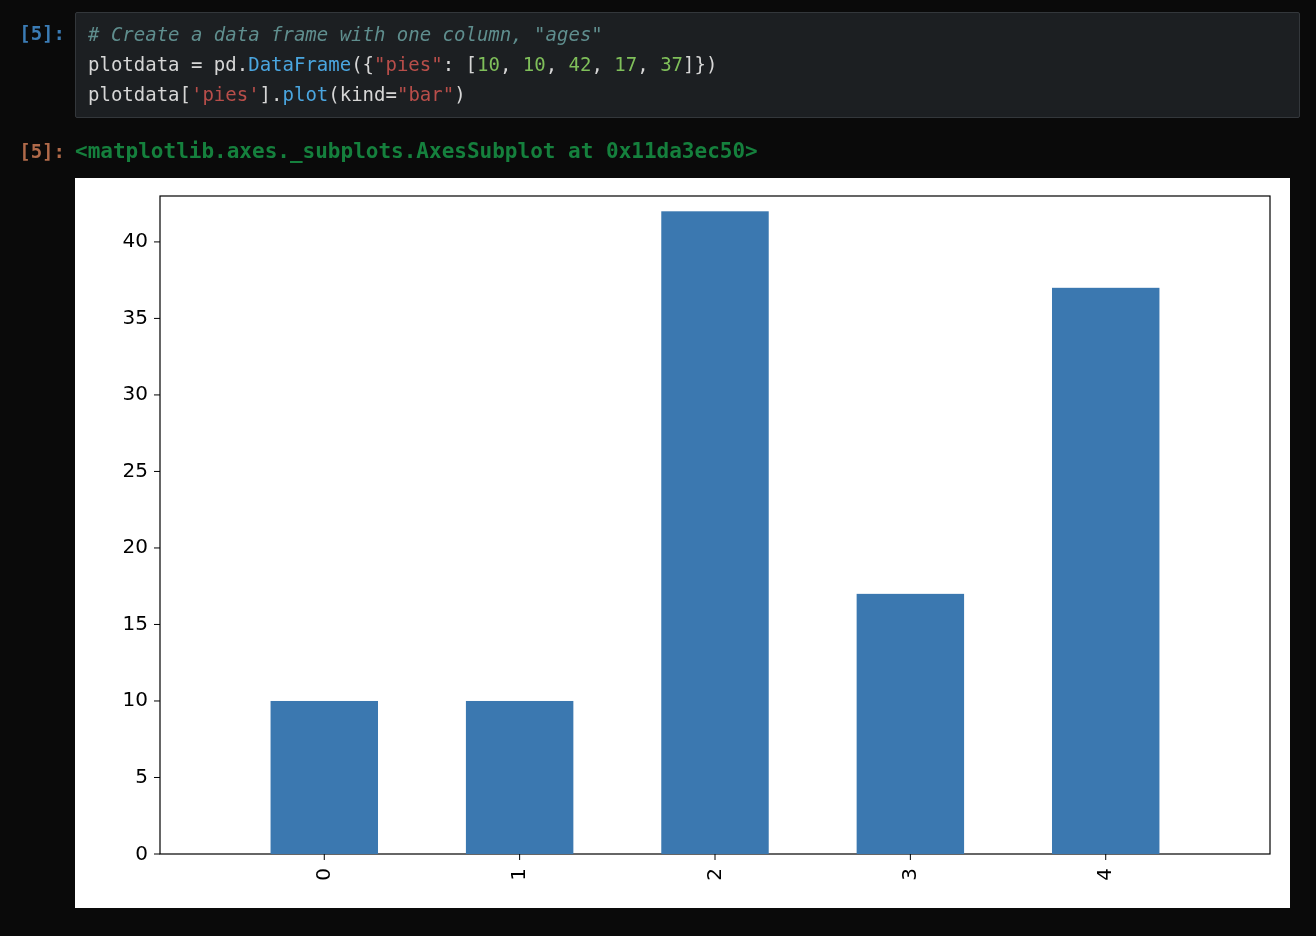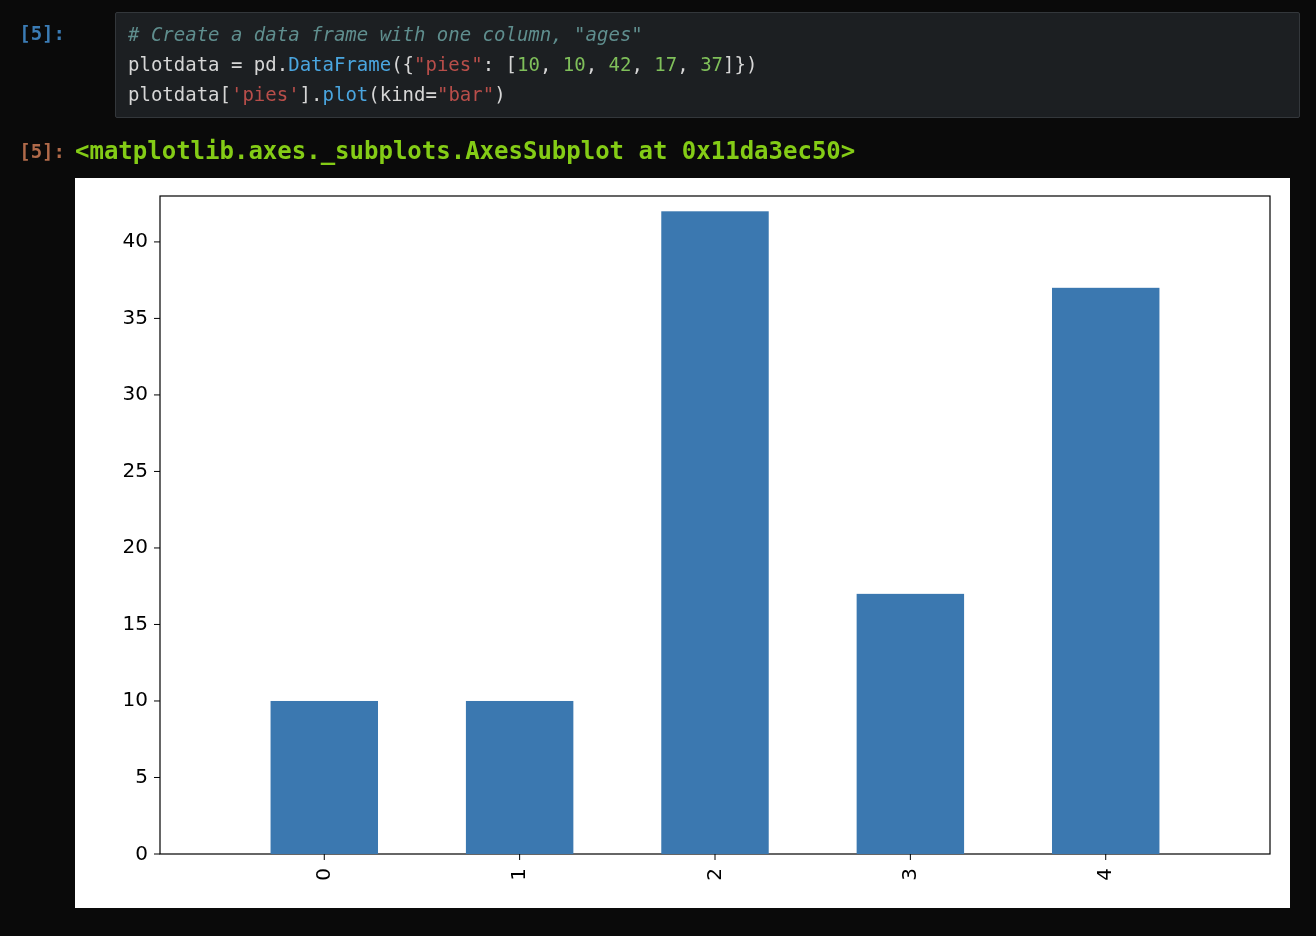--- a/index.html
+++ b/index.html
@@ -37,34 +37,33 @@
     flex: 1;
     background: #1c1f22;
     border: 1px solid #33373b;
     border-radius: 2px;
     padding: 6px 20px 8px 12px;
     font-size: 19px;
     line-height: 30px;
     color: #d6d6d6;
     white-space: pre;
     font-family: 'Menlo','Monaco','Consolas',monospace;
-    margin-left: 40px;
   }
   .tok-comment  { color: #5f8e8e; font-style: italic; }
   .tok-ident    { color: #d6d6d6; }
   .tok-op       { color: #d6d6d6; }
   .tok-assign   { color: #d6d6d6; }
   .tok-call     { color: #4aa6e0; }
   .tok-string   { color: #b84e4a; }
   .tok-number   { color: #7fbf5a; }
   .tok-kwarg    { color: #d6d6d6; }
   .output-text {
     flex: 1;
-    color: #84cc16;
-    font-size: 24px;
+    color: #15803d;
+    font-size: 21px;
     font-weight: 600;
     line-height: 30px;
     padding-top: 6px;
     font-family: 'Menlo','Monaco','Consolas',monospace;
   }
   .plot-wrap {
     margin-left: 75px;
     margin-top: 12px;
   }
   svg text {

